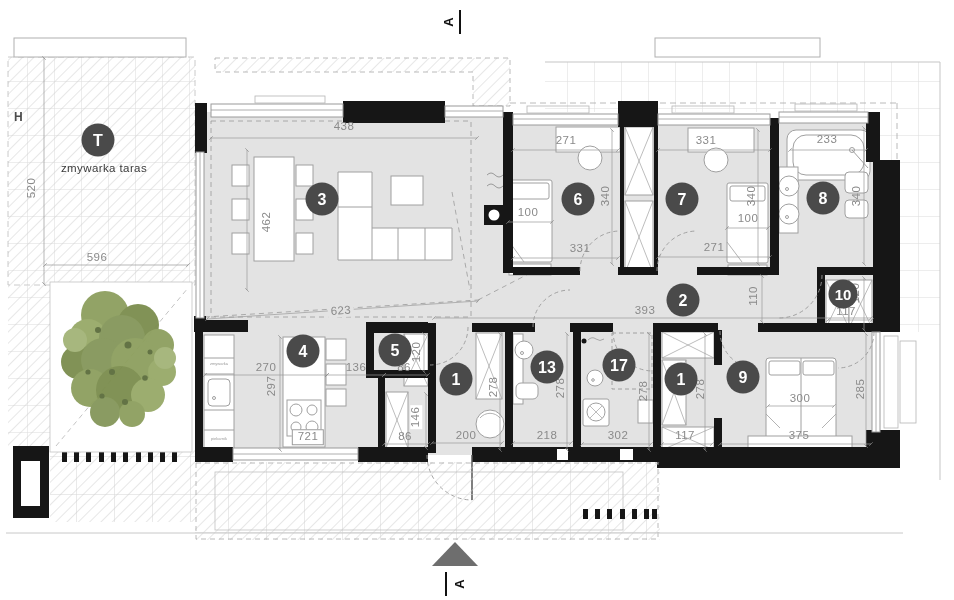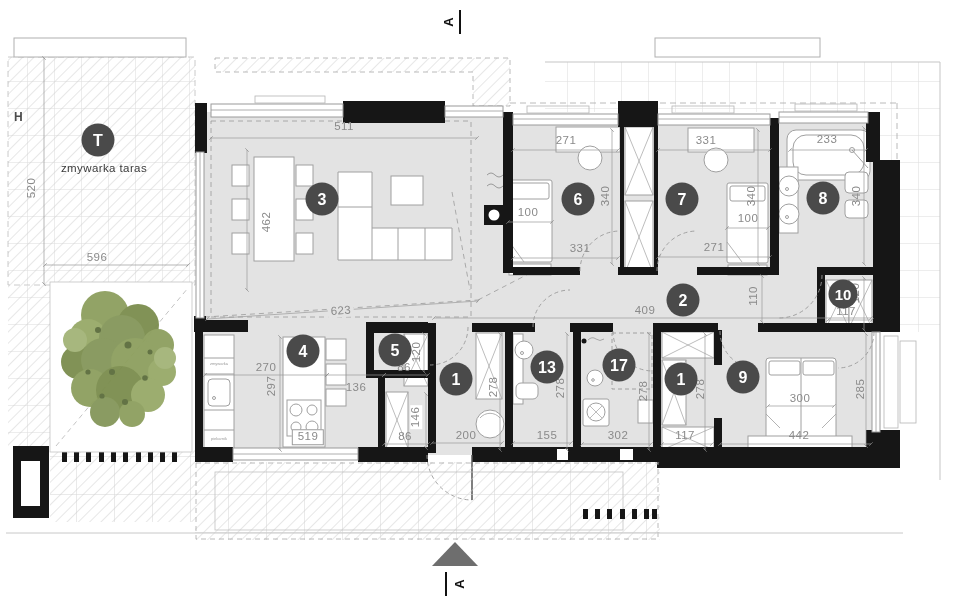--- a/index.html
+++ b/index.html
@@ -444,55 +444,55 @@
     </g>
   </g>
 
   <line x1="6" y1="533" x2="903" y2="533" stroke="#c8c8c8" stroke-width="1"></line>
 </svg>
 
 <div class="overlay">
 
   <span class="dim rot" style="left:32px;top:188px">520</span>
   <span class="dim" style="left:97px;top:258px">596</span>
-  <span class="dim" style="left:344px;top:127px">511</span>
+  <span class="dim" style="left:344px;top:127px">438</span>
   <span class="dim rot" style="left:267px;top:222px">462</span>
   <span class="dim" style="left:566px;top:141px">271</span>
   <span class="dim" style="left:706px;top:141px">331</span>
   <span class="dim" style="left:827px;top:140px">233</span>
   <span class="dim" style="left:528px;top:213px">100</span>
   <span class="dim rot" style="left:606px;top:196px">340</span>
   <span class="dim" style="left:580px;top:249px">331</span>
   <span class="dim" style="left:714px;top:248px">271</span>
   <span class="dim rot" style="left:752px;top:196px">340</span>
   <span class="dim" style="left:748px;top:219px">100</span>
   <span class="dim rot" style="left:857px;top:196px">340</span>
   <span class="dim tilt" style="left:341px;top:311px">623</span>
-  <span class="dim" style="left:645px;top:311px">409</span>
+  <span class="dim" style="left:645px;top:311px">393</span>
   <span class="dim rot" style="left:754px;top:296px">110</span>
   <span class="dim" style="left:846px;top:312px">117</span>
   <span class="dim rot" style="left:856px;top:293px">120</span>
   <span class="dim" style="left:266px;top:368px">270</span>
   <span class="dim rot" style="left:272px;top:386px">297</span>
-  <span class="dim" style="left:356px;top:388px">136</span>
+  <span class="dim" style="left:356px;top:368px">136</span>
   <span class="dim" style="left:404px;top:368px">86</span>
   <span class="dim rot" style="left:417px;top:352px">120</span>
-  <span class="dim boxed" style="left:308px;top:437px">519</span>
+  <span class="dim boxed" style="left:308px;top:437px">721</span>
   <span class="dim rot bg" style="left:416px;top:417px">146</span>
   <span class="dim" style="left:405px;top:437px">86</span>
   <span class="dim" style="left:466px;top:436px">200</span>
   <span class="dim rot" style="left:494px;top:387px">278</span>
-  <span class="dim" style="left:547px;top:436px">155</span>
+  <span class="dim" style="left:547px;top:436px">218</span>
   <span class="dim rot" style="left:561px;top:388px">278</span>
   <span class="dim" style="left:618px;top:436px">302</span>
   <span class="dim rot" style="left:644px;top:391px">278</span>
   <span class="dim" style="left:685px;top:436px">117</span>
   <span class="dim rot" style="left:701px;top:389px">278</span>
   <span class="dim" style="left:800px;top:399px">300</span>
-  <span class="dim" style="left:799px;top:436px">442</span>
+  <span class="dim" style="left:799px;top:436px">375</span>
   <span class="dim rot" style="left:861px;top:389px">285</span>
 
   <div class="marker" style="left:98px;top:140px">T</div>
   <div class="marker" style="left:456px;top:379px">1</div>
   <div class="marker" style="left:683px;top:300px">2</div>
   <div class="marker" style="left:322px;top:199px">3</div>
   <div class="marker" style="left:303px;top:351px">4</div>
   <div class="marker" style="left:395px;top:350px">5</div>
   <div class="marker" style="left:578px;top:199px">6</div>
   <div class="marker" style="left:682px;top:199px">7</div>

